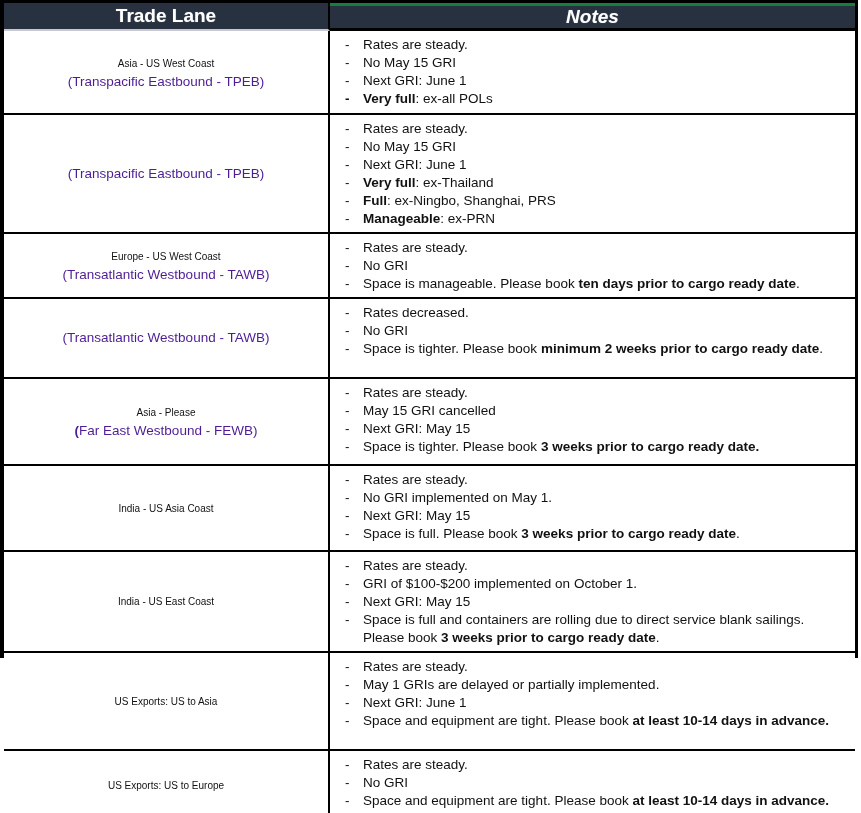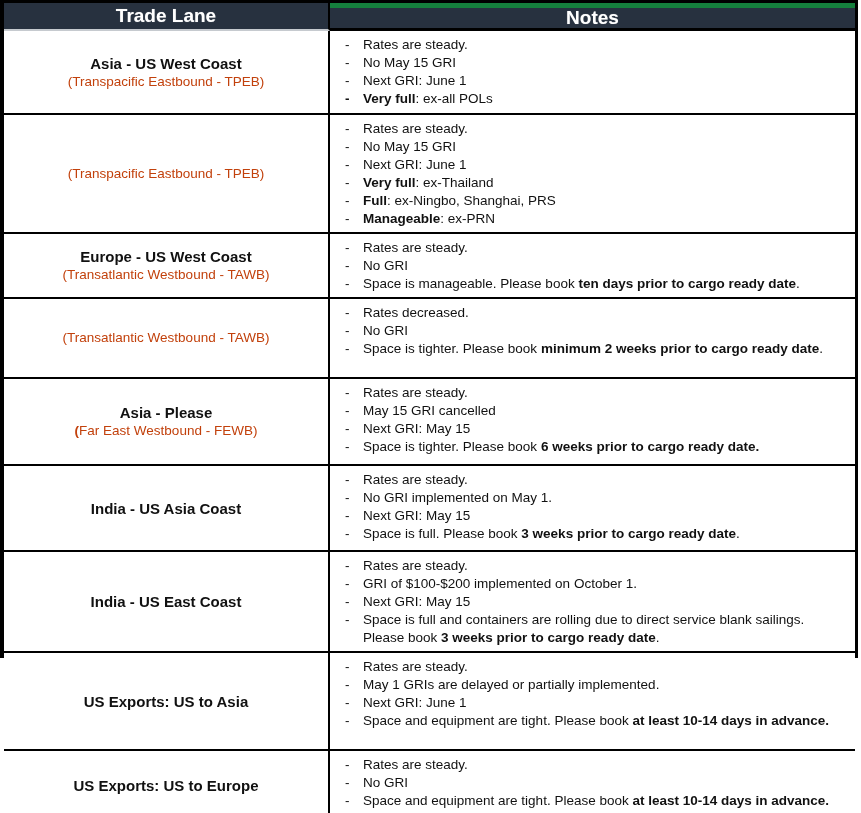--- a/index.html
+++ b/index.html
@@ -44,23 +44,24 @@
   .hdr-lane {
     width: 326px;
     height: 28px;
     border-right: 2px solid #000;
     border-bottom: 2px solid #c6cacf;
     background: var(--hdr-bg);
   }
   .hdr-notes {
     flex: 1;
     height: 28px;
-    border-top: 5px solid #15803d;
+    border-top: 3px solid #15803d;
     border-bottom: 3px solid #000;
     background: var(--hdr-bg);
+    font-style: italic;
   }
 
   
   .rows { display: flex; flex-direction: column; flex: 1; }
   .row { display: flex; box-sizing: border-box; }
   .rows .row:nth-child(1) { min-height: 84px; }
   .rows .row:nth-child(2) { min-height: 115px; }
   .rows .row:nth-child(3) { min-height: 58px; }
   .rows .row:nth-child(4) { min-height: 80px; }
   .rows .row:nth-child(5) { min-height: 87px; }
@@ -78,22 +79,22 @@
   .cell-lane {
     width: 326px;
     border-right: 2px solid #000;
     display: flex;
     flex-direction: column;
     align-items: center;
     justify-content: center;
     text-align: center;
     padding: 4px 10px;
   }
-  .lane-title { font-weight: bold; font-size: 15px; line-height: 19px; color: #111; }
-  .lane-sub   { font-size: 13.5px; line-height: 18px; color: #c2410c; }
+  .lane-title { font-weight: normal; font-size: 10px; line-height: 19px; color: #111; }
+  .lane-sub   { font-size: 13.5px; line-height: 18px; color: #4c1d95; }
   .lane-sub b { font-weight: bold; }
   .lane-sub:empty { display: none; }
 
   .cell-notes {
     flex: 1;
     padding: 5px 10px 4px 8px;
     font-size: 13.5px;
     line-height: 18px;
     color: #111;
   }
@@ -224,21 +225,21 @@
             <div class="note-line">
               <span class="note-dash">-</span>
               <span class="note-text">May 15 GRI cancelled</span>
             </div>
             <div class="note-line">
               <span class="note-dash">-</span>
               <span class="note-text">Next GRI: May 15</span>
             </div>
             <div class="note-line">
               <span class="note-dash">-</span>
-              <span class="note-text">Space is tighter. Please book <b>6 weeks prior to cargo ready date.</b></span>
+              <span class="note-text">Space is tighter. Please book <b>3 weeks prior to cargo ready date.</b></span>
             </div>
           </div>
         </div>
         <div class="row">
           <div class="cell cell-lane">
             <div class="lane-title">India - US Asia Coast</div>
           </div>
           <div class="cell cell-notes">
             <div class="note-line">
               <span class="note-dash">-</span>

